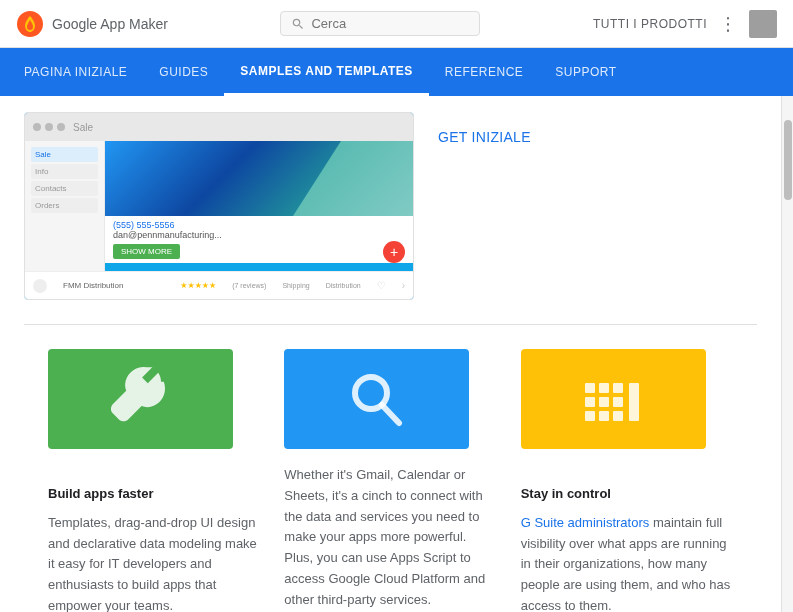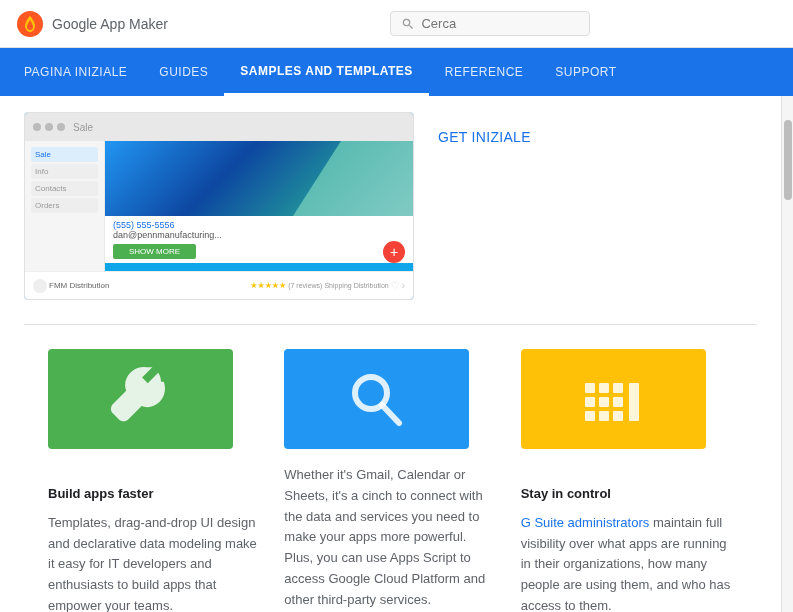--- a/index.html
+++ b/index.html
@@ -194,29 +194,29 @@
       font-size: 9px;
       color: #555;
     }
     .preview-btn {
       margin-top: 4px;
       background: #4CAF50;
       color: #fff;
       border: none;
       border-radius: 2px;
       font-size: 8px;
-      padding: 3px 16px;
+      padding: 3px 8px;
     }
     .preview-bottom-bar {
       display: flex;
       align-items: center;
       height: 28px;
       padding: 0 8px;
       border-top: 1px solid #eee;
-      gap: 2px;
+      gap: 16px;
       background: #fff;
     }
     .preview-icon-circle {
       width: 14px; height: 14px;
       border-radius: 50%;
       background: #eee;
       flex-shrink: 0;
     }
     .preview-bar-text {
       font-size: 8px;
@@ -337,20 +337,25 @@
 
   <div class="search-area">
     <div class="search-box">
       <svg width="14" height="14" viewBox="0 0 24 24" fill="#999" style="margin-right:6px;flex-shrink:0">
         <path d="M15.5 14h-.79l-.28-.27A6.471 6.471 0 0 0 16 9.5 6.5 6.5 0 1 0 9.5 16c1.61 0 3.09-.59 4.23-1.57l.27.28v.79l5 4.99L20.49 19l-4.99-5zm-6 0C7.01 14 5 11.99 5 9.5S7.01 5 9.5 5 14 7.01 14 9.5 11.99 14 9.5 14z"></path>
       </svg>
       <input type="text" placeholder="Cerca" style="">
     </div>
   </div>
 
+  <div class="header-right">
+    <span class="tutti-btn">TUTTI I PRODOTTI</span>
+    <span class="dots-icon">⋮</span>
+    <div class="profile-box"></div>
+  </div>
 </div>
 
 <nav class="nav">
   <div class="nav-item">
     <span>PAGINA INIZIALE</span>
   </div>
   <div class="nav-item">
     <span>GUIDES</span>
   </div>
   <div class="nav-item active">

